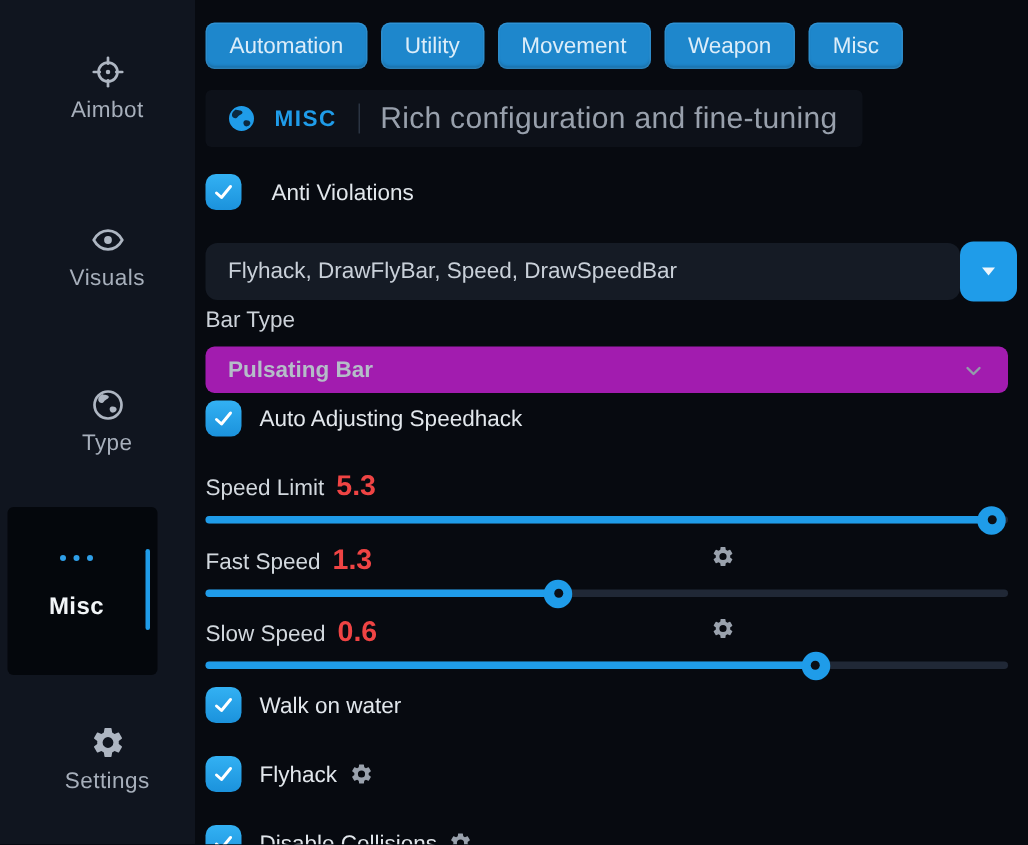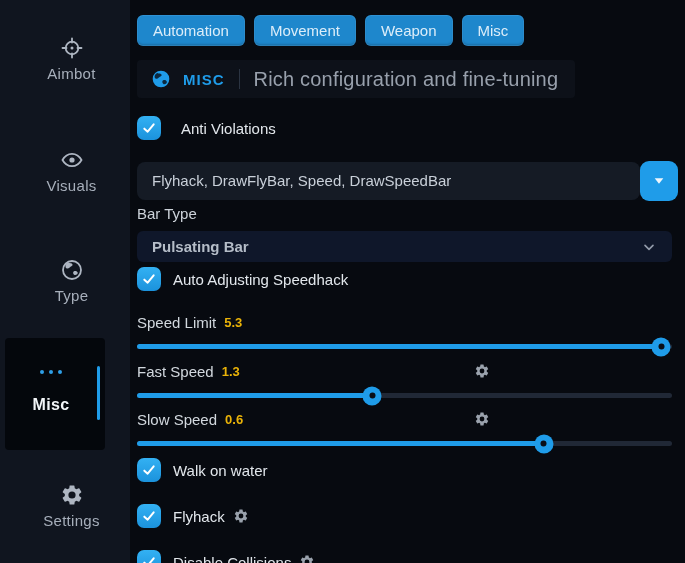--- a/index.html
+++ b/index.html
@@ -54,28 +54,28 @@
     background:#151b25; border-radius:8px; color:#c9d0d9; font-size:15px;
     line-height:38px; padding:0 15px; white-space:nowrap; overflow:hidden;
   }
   .multiselect .btn {
     position:absolute; left:503px; top:0; width:38px; height:40px;
     background:#1f9ce9; border-radius:9px; display:flex; align-items:center; justify-content:center; cursor:pointer;
   }
   .small-label { position:absolute; left:137px; color:#ccd2d9; font-size:15px; }
   .select {
     position:absolute; left:137px; top:231px; width:535px; height:31px;
-    background:#0f172a; border-radius:6px; display:flex; align-items:center;
+    background:#a21caf; border-radius:6px; display:flex; align-items:center;
     padding:0 15px; cursor:pointer;
   }
   .select .val { color:#b5bdc8; font-size:15px; font-weight:bold; flex:1; }
   
   .slider-head { position:absolute; left:137px; width:535px; display:flex; align-items:center; gap:8px; }
   .slider-head .name { color:#d2d8de; font-size:15px; }
-  .slider-head .val { color:#eab308; font-size:13px; font-weight:bold; }
+  .slider-head .val { color:#ef4444; font-size:19px; font-weight:bold; }
   .slider-head .gear { position:absolute; left:337px; top:0; display:flex; }
   .track { position:absolute; left:137px; width:535px; height:5px; background:#202836; border-radius:3px; cursor:pointer; }
   .track .fill { position:absolute; left:0; top:0; height:5px; background:#1f9ce9; border-radius:3px; }
   .track .thumb {
     position:absolute; top:2.5px; width:19px; height:19px; border-radius:50%;
     background:#1f9ce9; transform:translate(-50%,-50%); cursor:grab;
   }
   .track .thumb::after {
     content:""; position:absolute; left:50%; top:50%; width:6px; height:6px;
     border-radius:50%; background:#0a0f17; transform:translate(-50%,-50%);
@@ -140,20 +140,21 @@
         <svg width="24" height="24" viewBox="0 0 24 24">
           <path fill="#aeb6c2" d="M19.14 12.94c.04-.3.06-.61.06-.94 0-.32-.02-.64-.07-.94l2.03-1.58a.49.49 0 0 0 .12-.61l-1.92-3.32a.49.49 0 0 0-.59-.22l-2.39.96c-.5-.38-1.03-.7-1.62-.94l-.36-2.54a.48.48 0 0 0-.48-.41h-3.84c-.24 0-.43.17-.47.41l-.36 2.54c-.59.24-1.13.57-1.62.94l-2.39-.96a.49.49 0 0 0-.59.22L2.74 8.87c-.12.21-.08.47.12.61l2.03 1.58c-.05.3-.09.63-.09.94s.02.64.07.94l-2.03 1.58a.49.49 0 0 0-.12.61l1.92 3.32c.12.22.37.29.59.22l2.39-.96c.5.38 1.03.7 1.62.94l.36 2.54c.05.24.24.41.48.41h3.84c.24 0 .44-.17.47-.41l.36-2.54c.59-.24 1.13-.56 1.62-.94l2.39.96c.22.08.47 0 .59-.22l1.92-3.32c.12-.22.07-.47-.12-.61l-2.01-1.58zM12 15.6a3.6 3.6 0 1 1 0-7.2 3.6 3.6 0 0 1 0 7.2z"></path>
         </svg>
       </span>
       <div class="side-label">Settings</div>
     </div>
   </div>
 
   <div class="tabs">
     <div class="tab">Automation</div>
+    <div class="tab">Utility</div>
     <div class="tab">Movement</div>
     <div class="tab">Weapon</div>
     <div class="tab">Misc</div>
   </div>
 
   <div class="strip">
     <span style="display:flex;">
       <svg width="20" height="20" viewBox="0 0 24 24">
         <circle cx="12" cy="12" r="10" fill="#1f9ce9"></circle>
         <path fill="#0b2940" d="M7.5 4.8c2 1 4.6.3 5.2 2 .6 1.7-2.6 2.3-3.8 4-1.2 1.7-4 1.1-4.5-1-.4-2 1-4 3.1-5z"></path>

